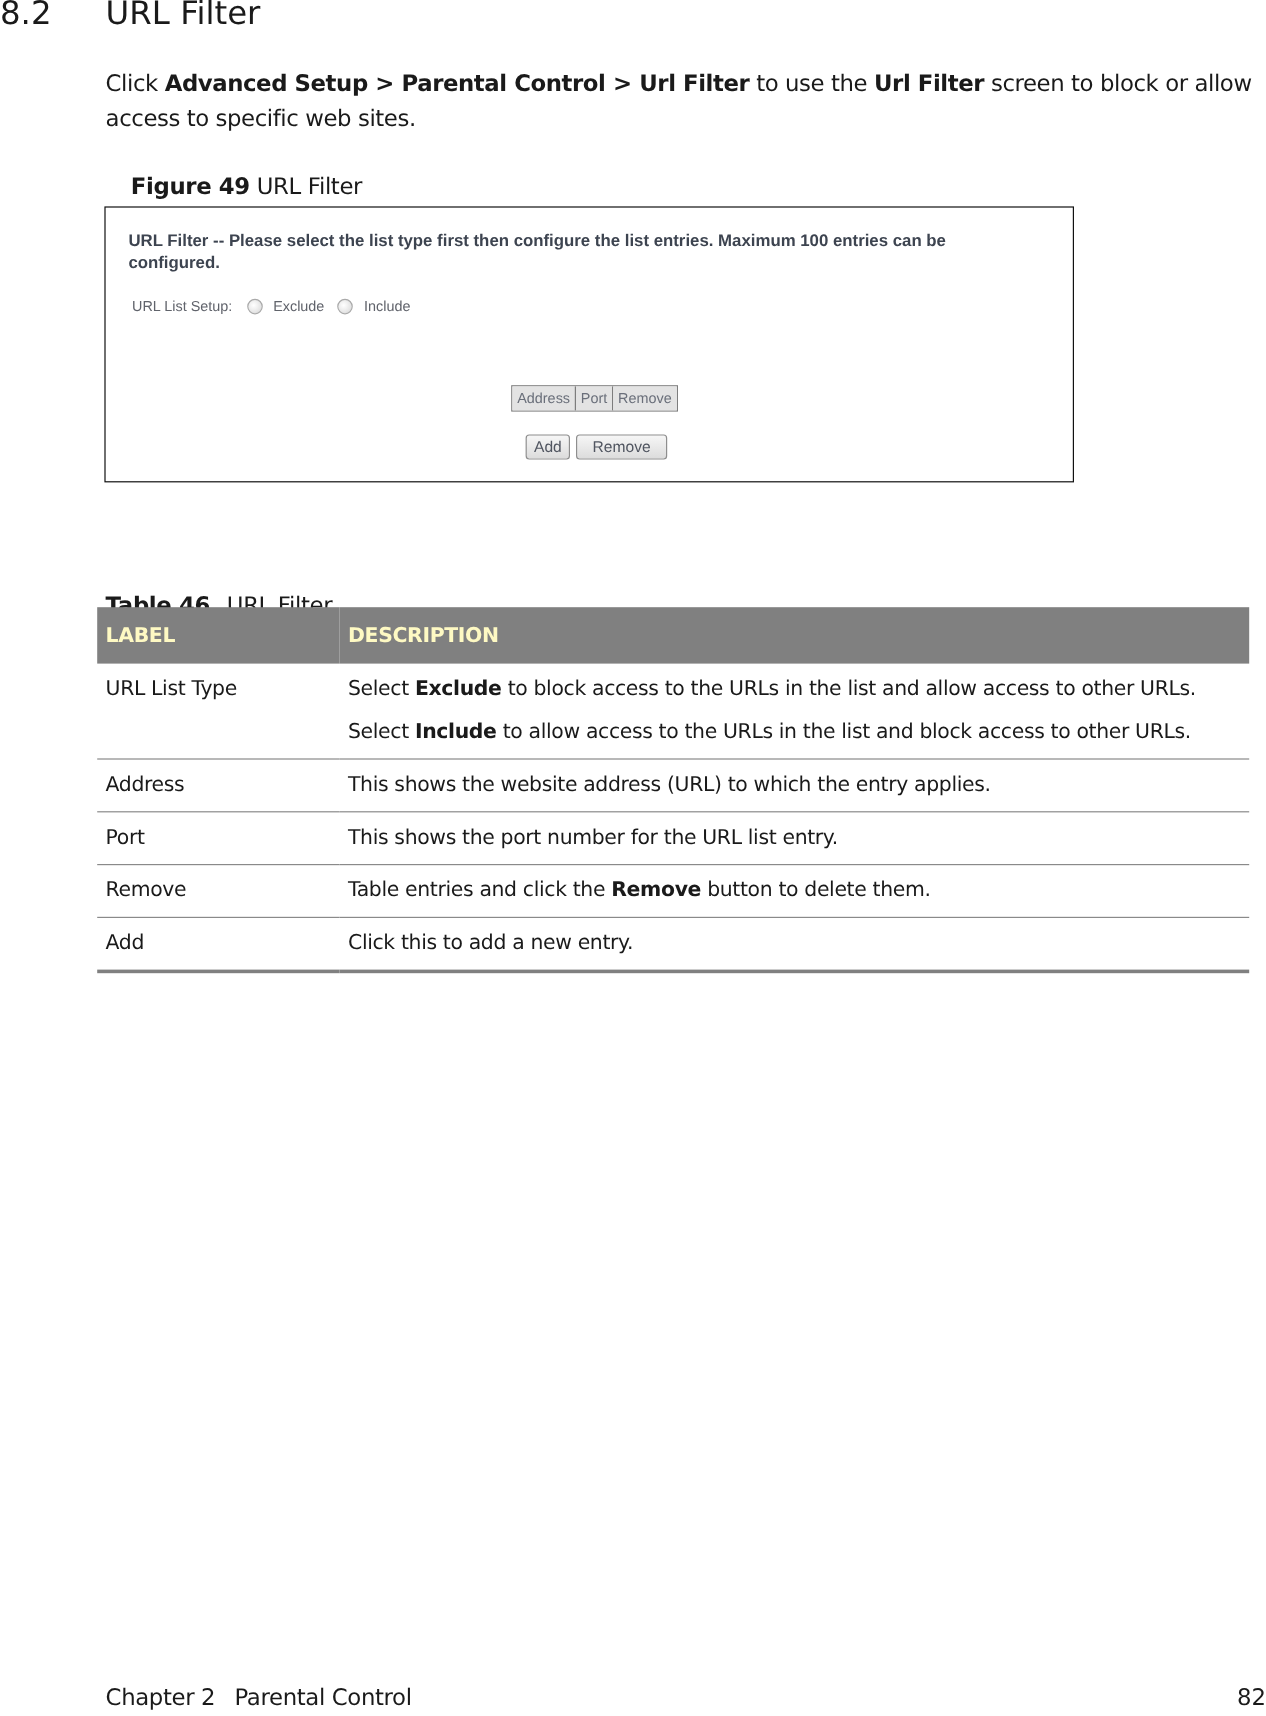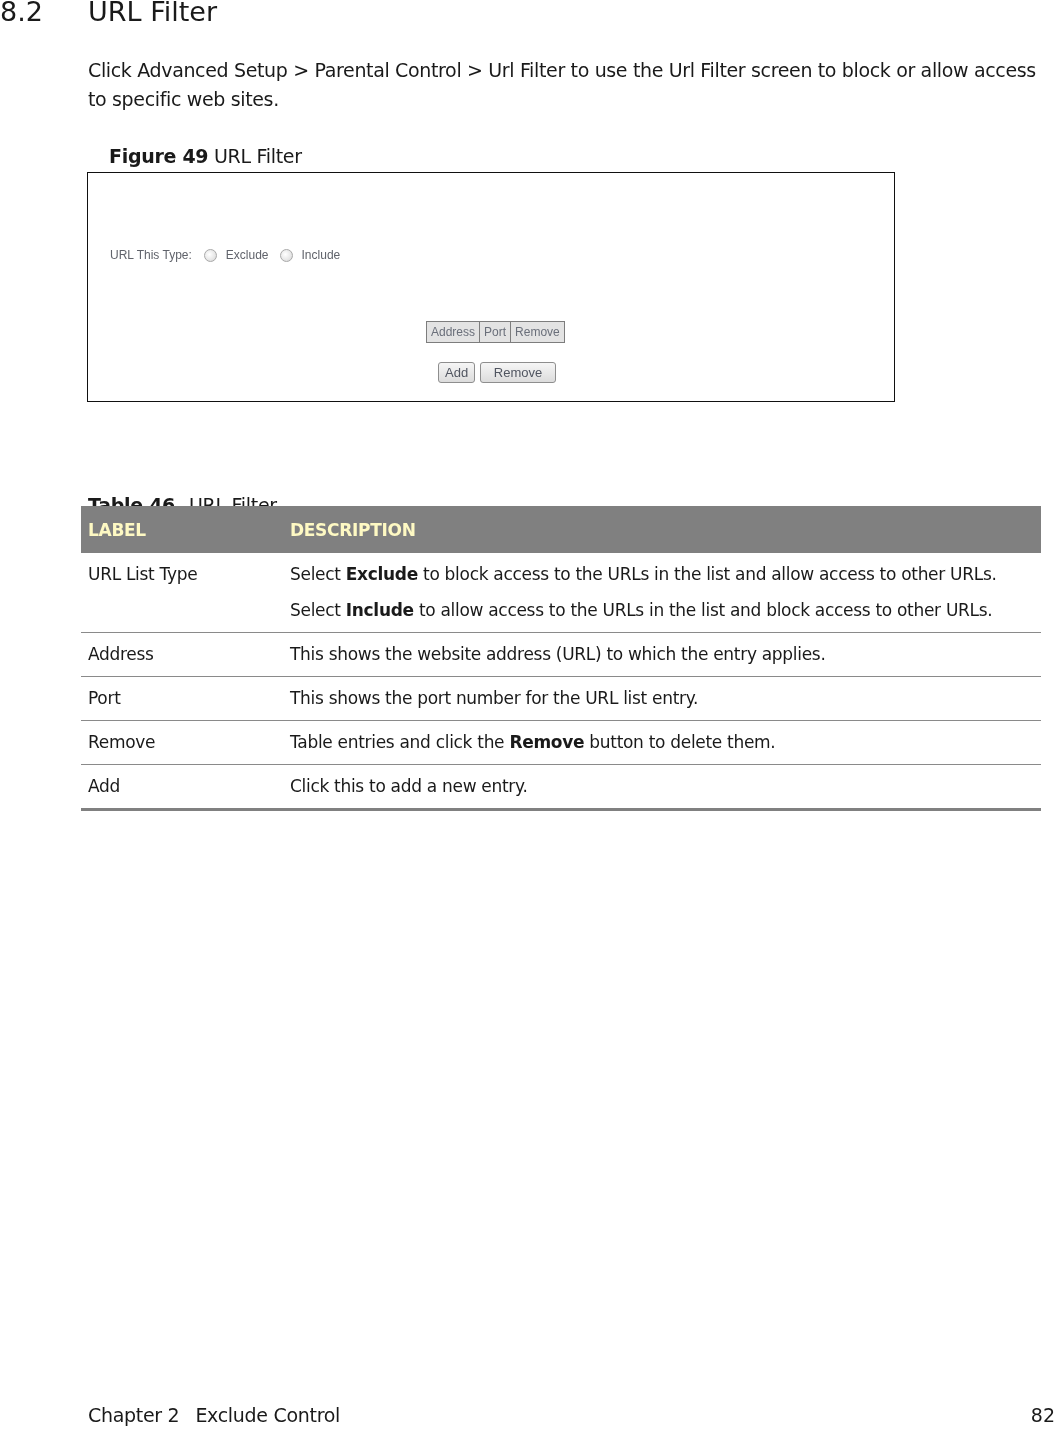--- a/index.html
+++ b/index.html
@@ -9,21 +9,21 @@
   }
   .section-heading {
     position: absolute; left: 0; top: -6px; font-size: 27px; line-height: 36px;
     color: #1a1a1a; white-space: nowrap;
   }
   .section-heading .num { display: inline-block; width: 88px; }
   .intro {
     position: absolute; left: 88px; top: 56px; width: 965px;
     font-size: 19px; line-height: 29px; letter-spacing: -0.35px;
   }
-  .intro b { font-weight: normal; margin-top: 20px; }
+  .intro b { font-weight: bold; margin-top: 20px; }
   .fig-caption {
     position: absolute; left: 88px; top: 143px; font-size: 19px; line-height: 26px; letter-spacing: -0.3px;
   }
   .fig-caption b { font-weight: bold; margin-left: 21px; }
   .figure {
     position: absolute; left: 87px; top: 172px; width: 806px; height: 228px;
     border: 1px solid #111; background: #fff;
     font-family: "Liberation Sans", sans-serif;
   }
   .fig-title {
@@ -94,22 +94,23 @@
 
 <div class="intro">
   <span>Click </span><b>Advanced Setup &gt; Parental Control &gt; Url Filter</b><span> to use the </span><b>Url Filter</b><span> screen to block or allow access to specific web sites.</span>
 </div>
 
 <div class="fig-caption">
   <b>Figure 49</b> <span>URL Filter</span>
 </div>
 
 <div class="figure">
+  <div class="fig-title">URL Filter -- Please select the list type first then configure the list entries. Maximum 100 entries can be configured.</div>
   <div class="fig-listtype">
-    <span class="lbl">URL This Type:</span>
+    <span class="lbl">URL List Setup:</span>
     <span class="radio"></span>
     <span class="radio-label">Exclude</span>
     <span class="radio"></span>
     <span class="radio-label">Include</span>
   </div>
   <div class="fig-table">
     <div class="th">Address</div>
     <div class="th">Port</div>
     <div class="th">Remove</div>
   </div>
@@ -149,15 +150,15 @@
       <td><span>Table entries and click the </span><b>Remove</b><span> button to delete them.</span></td>
     </tr>
     <tr>
       <td class="label">Add</td>
       <td>Click this to add a new entry.</td>
     </tr>
   </tbody>
 </table>
 
 <div class="footer-left">
-  <span>Chapter 2</span><span class="sep"></span><span>Exclude Control</span>
+  <span>Chapter 2</span><span class="sep"></span><span>Parental Control</span>
 </div>
 <div class="footer-right">82</div>
 
 </body></html>

